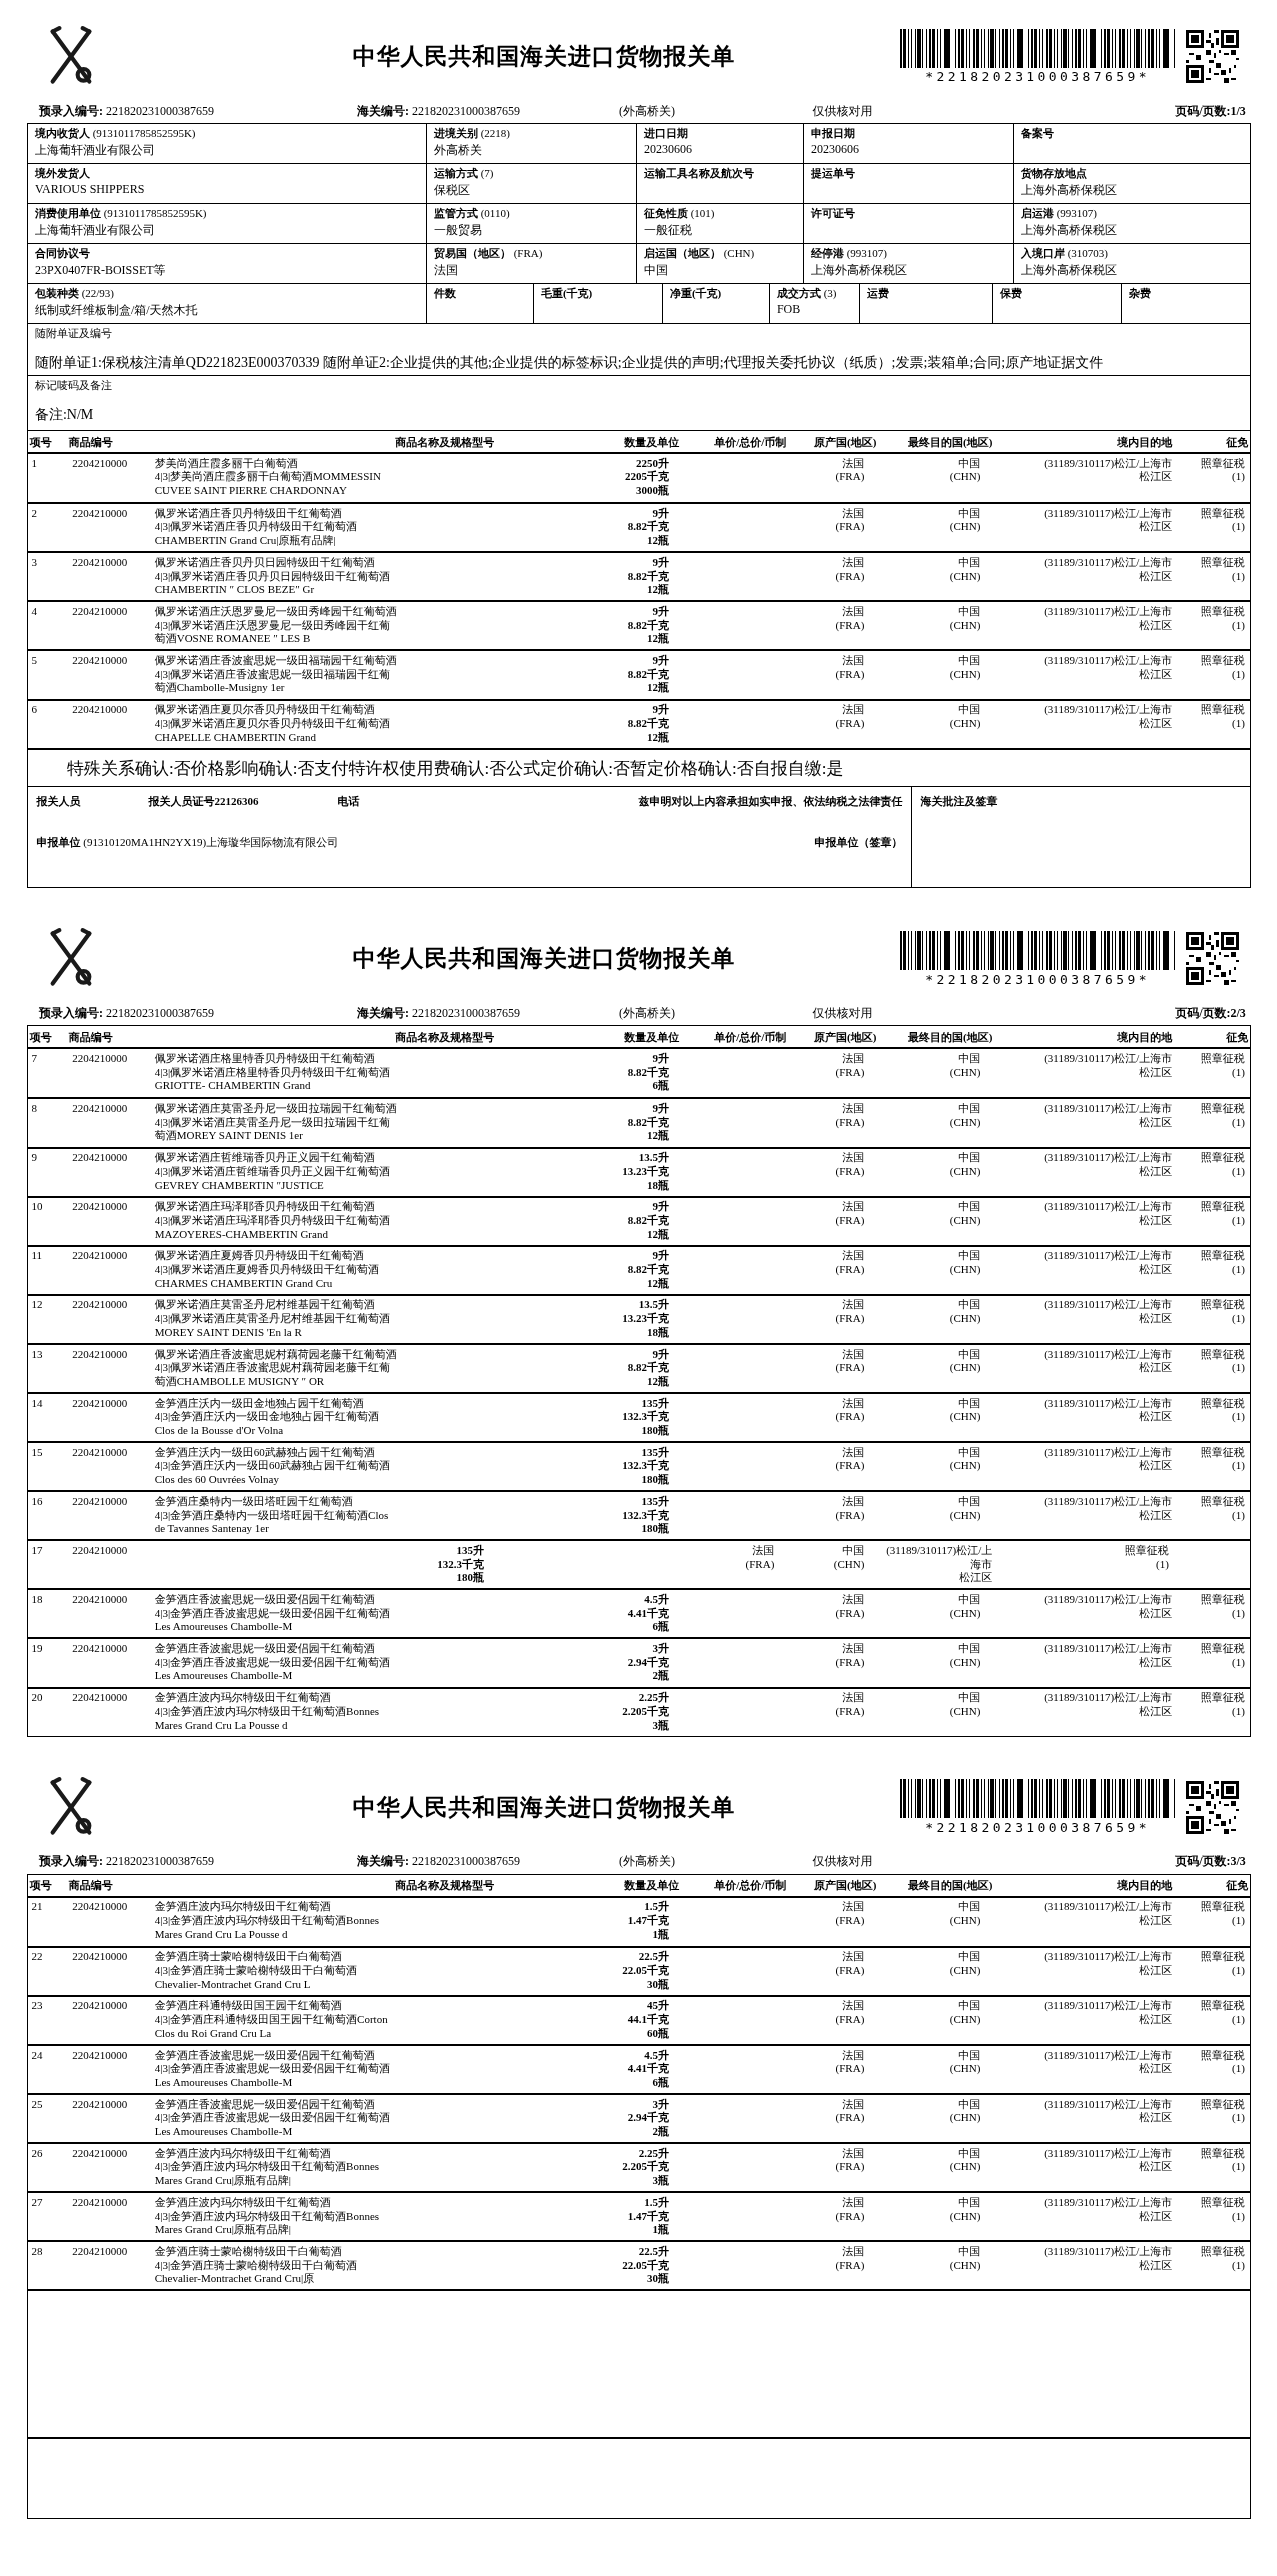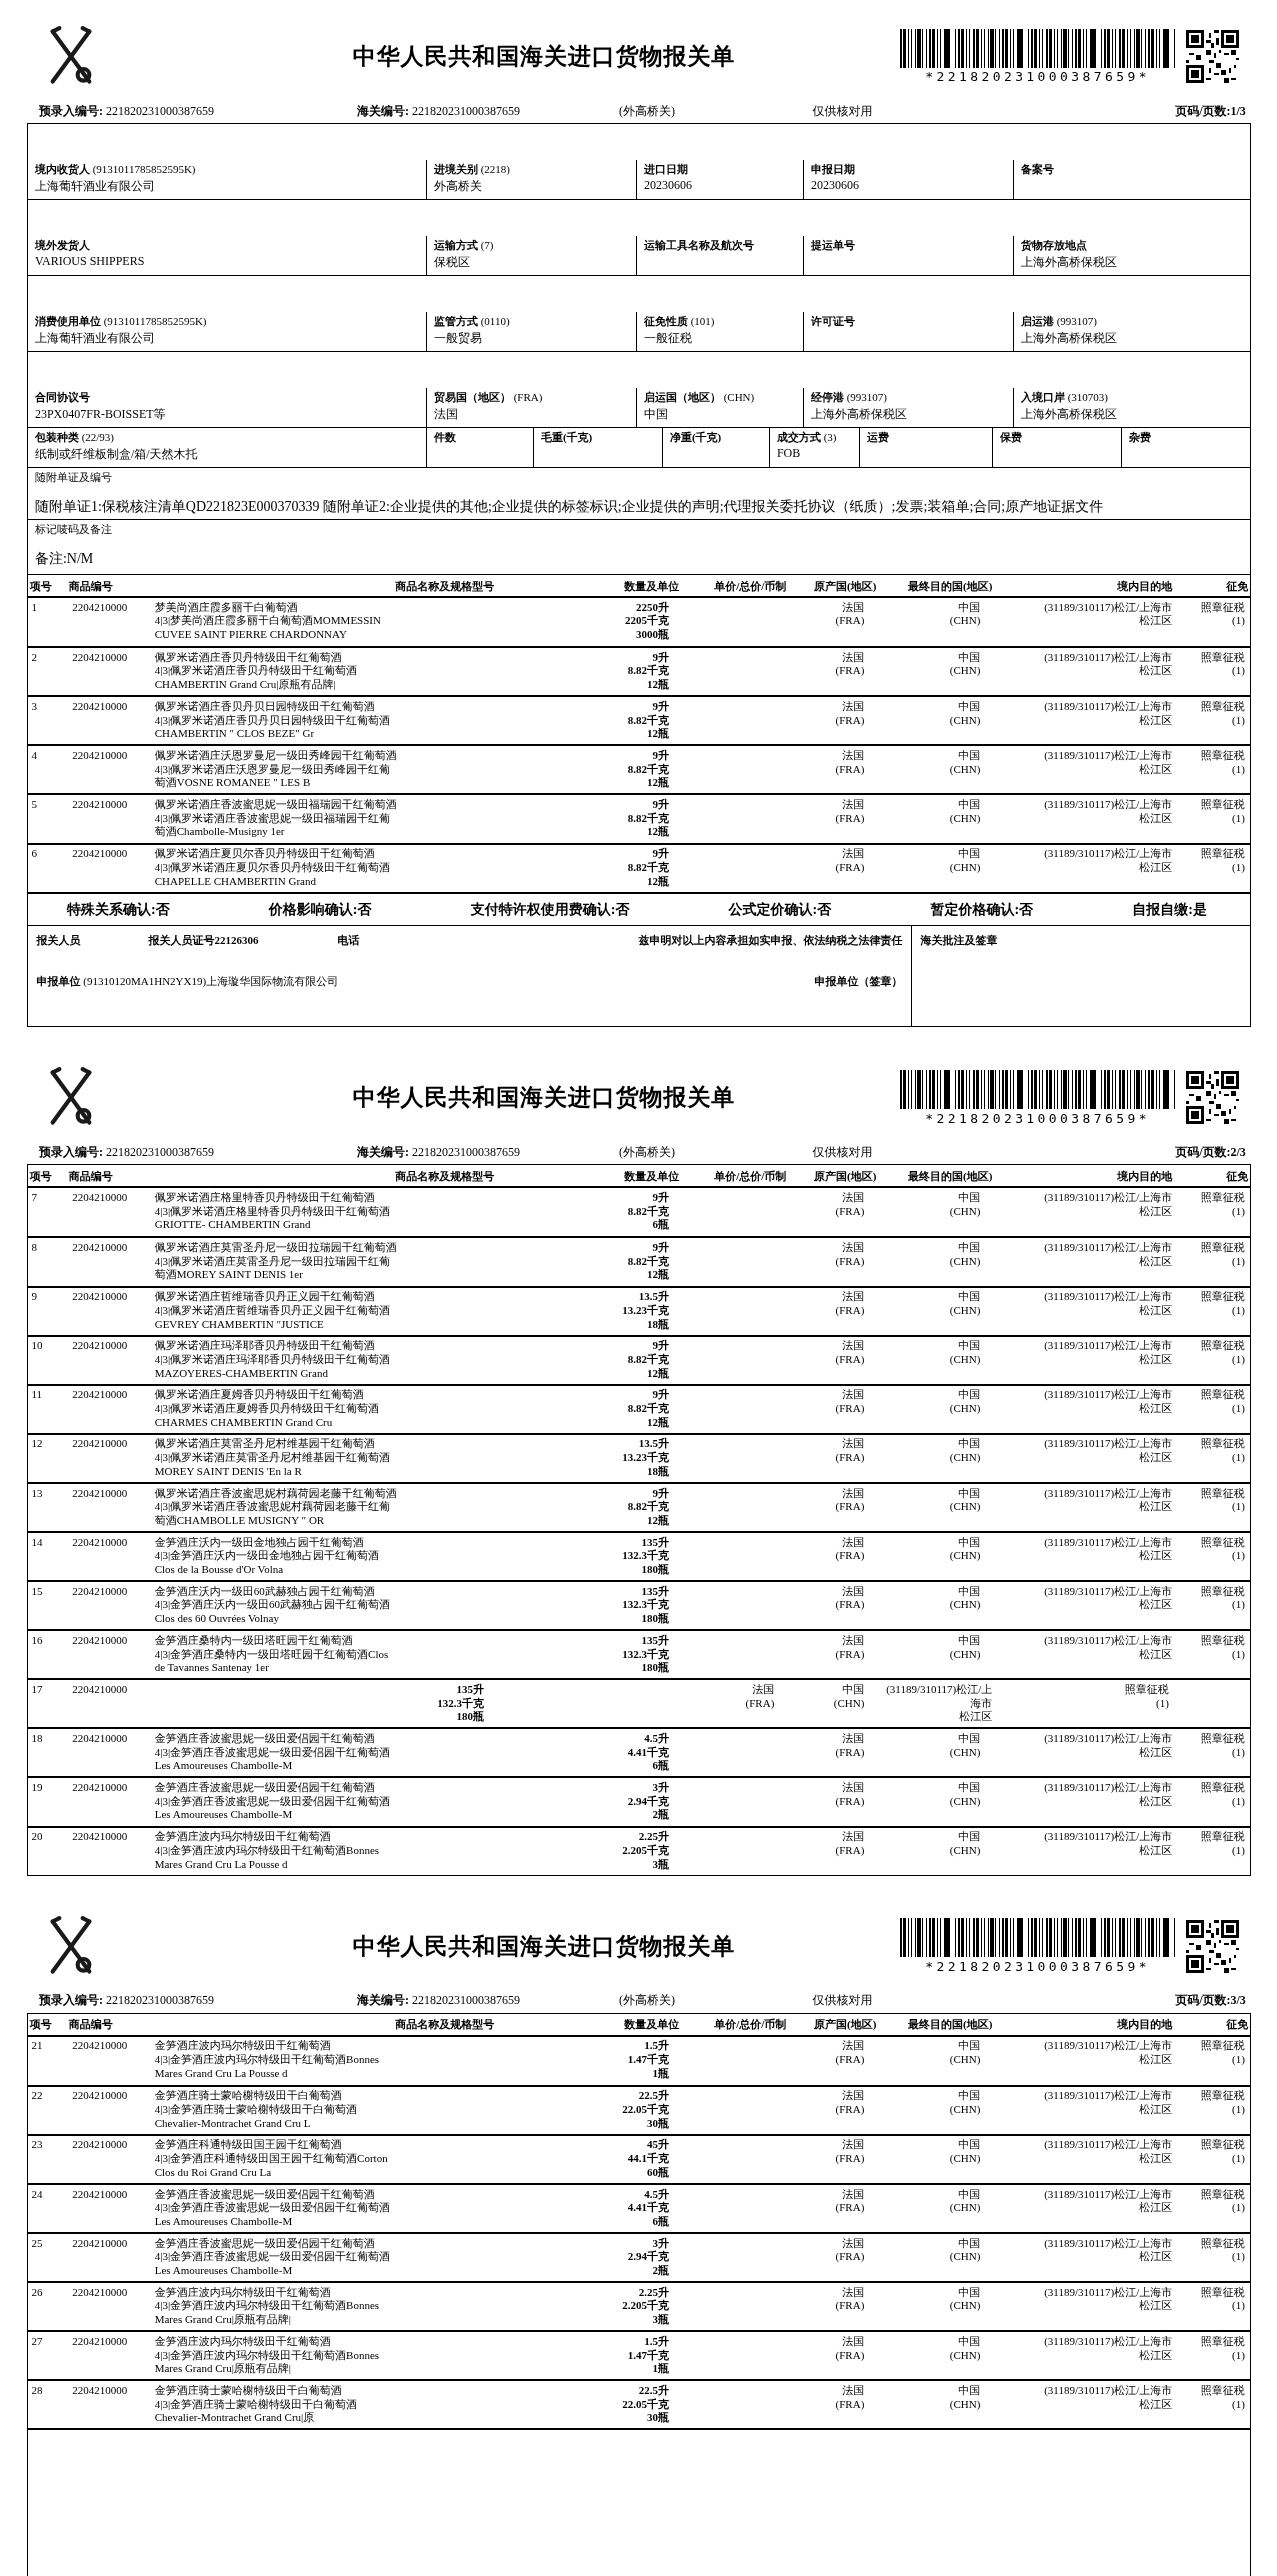--- a/index.html
+++ b/index.html
@@ -31,21 +31,21 @@
   .pl-group { white-space:nowrap; }
   .pl-1 { width:318px; }
   .pl-2 { width:262px; }
   .pl-3 { width:185px; }
   .pl-4 { flex:1; text-align:left; padding-left:8.6px; }
   .pl-5 { text-align:right; font-weight:bold; }
 
   
   .form-box { border:1.7px solid #000; }
   .form-row { display:grid; border-bottom:0.9px solid #000; }
-  .form-row.cols-5 { grid-template-columns:399px 210px 167px 210px 1fr;margin-top:36px; }
+  .form-row.cols-5 { grid-template-columns:399px 210px 167px 210px 1fr; }
   .form-row.cols-8 { grid-template-columns:399px 107px 129px 107px 90px 133px 129px 1fr; }
   .fcell { border-right:0.9px solid #000; padding:1.7px 3.4px 2.6px 6.9px; min-height:39px; }
   .fcell:last-child { border-right:none; }
   .flabel { font-size:11px; }
   .flabel b { font-weight:bold; }
   .fvalue { font-size:12px; margin-top:1.7px; white-space:nowrap; overflow:hidden; }
   .note-row { border-bottom:0.9px solid #000; padding:1.7px 3.4px 3.4px 6.9px; }
   .note-label { font-weight:normal; font-size:11px; }
   .note-text { font-size:14px; margin-top:13px; }
   .marks-row { border-bottom:1.7px solid #000; padding:1.7px 3.4px 3.4px 6.9px; min-height:55px; }
@@ -65,22 +65,22 @@
   .icell.qty { text-align:right; padding-right:12px;font-weight:bold; }
   .icell.price { text-align:center; }
   .icell.origin,.icell.dest { text-align:right; padding-right:13.7px; }
   .icell.domestic { text-align:right; padding-right:1.7px; }
   .icell.levy { text-align:right; padding-right:5.2px; }
   .filler-row { border-top:2.6px double #000; }
   .filler-tall { height:148px; }
   .filler-short { height:81px; }
 
   
-  .confirm-row { display:flex; justify-content:space-between; border-top:2.6px double #000; border-bottom:1.7px solid #000;
-    padding:6.9px 43px 6.9px 39px; font-size:14px; font-weight:bold; }
+  .confirm-row { display:flex; justify-content:flex-start; border-top:2.6px double #000; border-bottom:1.7px solid #000;
+    padding:6.9px 43px 6.9px 39px; font-size:17px; font-weight:normal; }
   .footer-grid { display:grid; grid-template-columns:884px 1fr; min-height:100px; }
   .footer-left { border-right:1.7px solid #000; padding:6.9px 8.6px 5.2px 8.6px; display:flex; flex-direction:column; gap:26px; }
   .fl-row { display:flex; align-items:baseline; font-size:11px; font-weight:bold; }
   .fl-row .gap1 { width:112px; }
   .fl-row .gap2 { width:189px; }
   .statement { margin-left:auto; text-align:right; font-weight:bold; }
   .footer-right { padding:6.9px 8.6px; font-size:11px; font-weight:bold; }
 </style>
 </head>
 <body>

